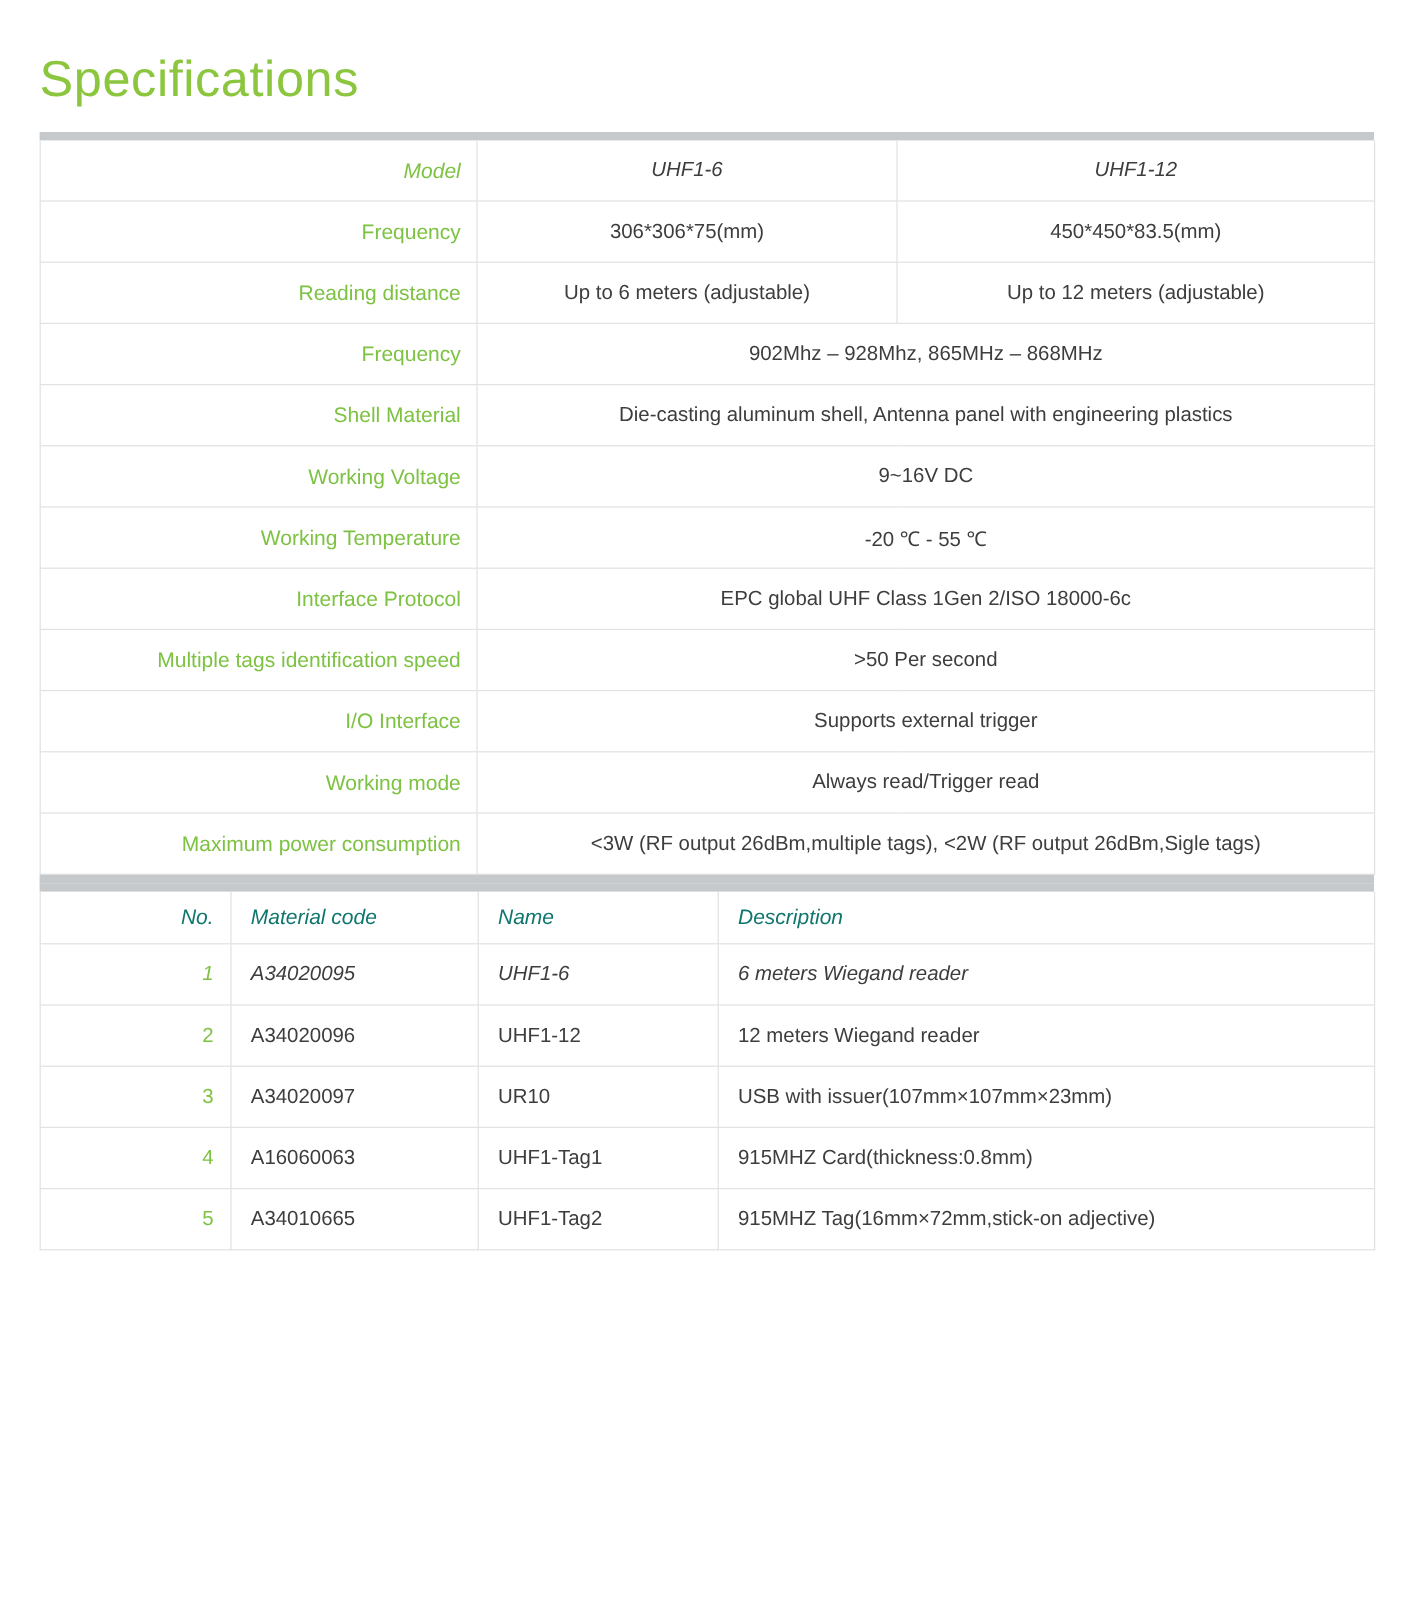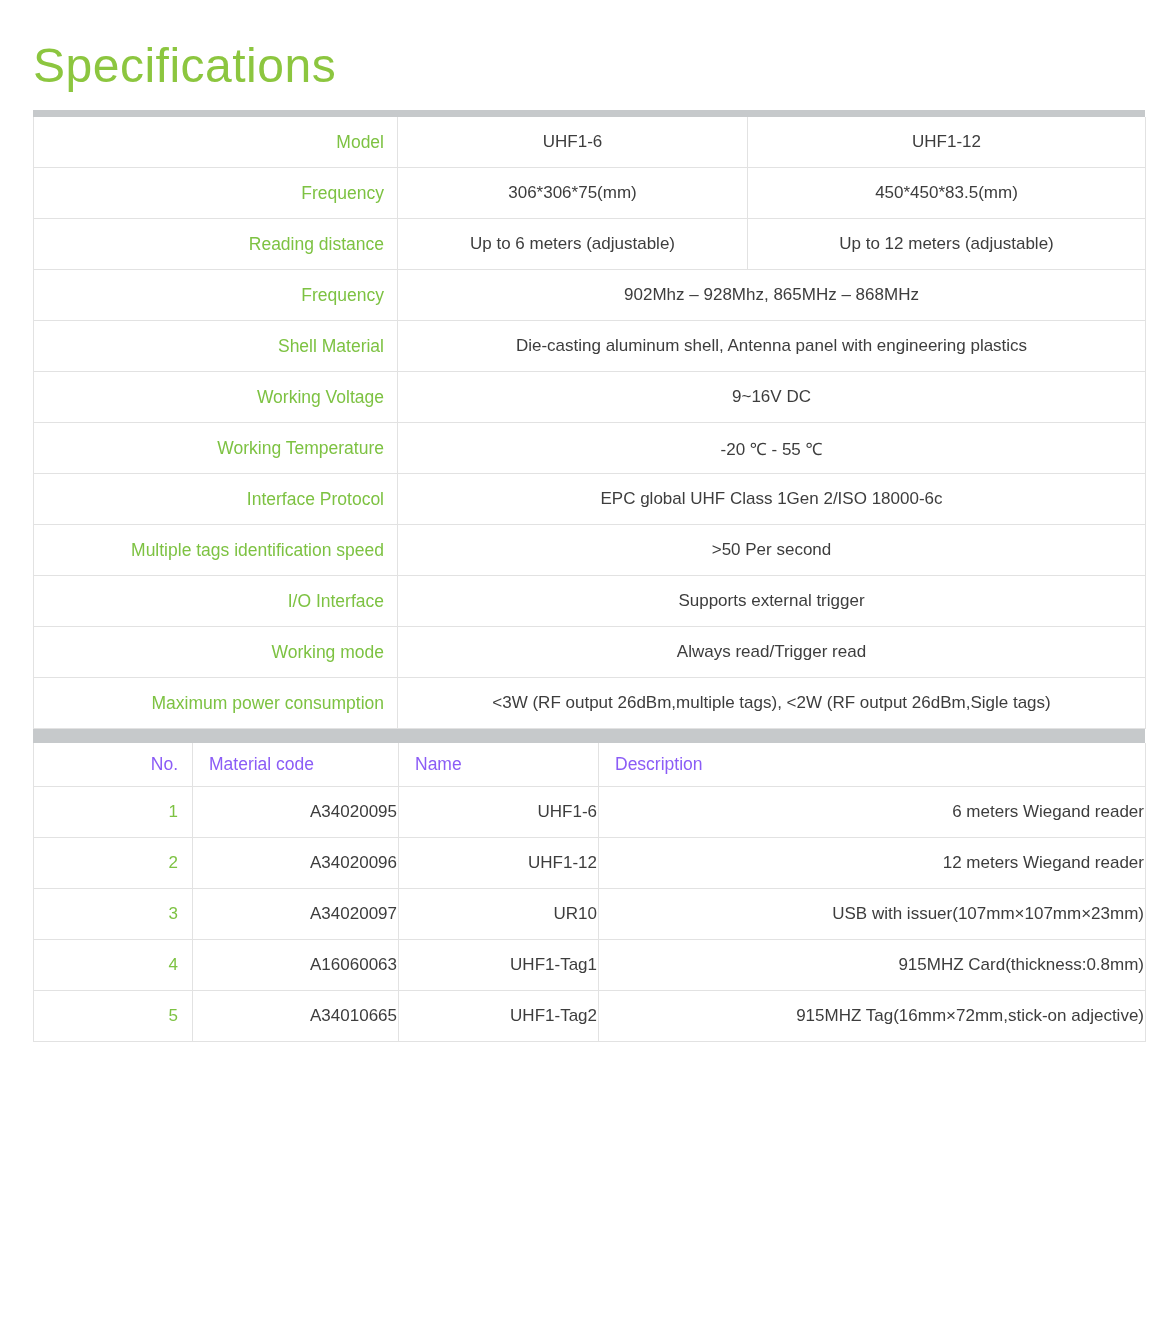--- a/index.html
+++ b/index.html
@@ -7,21 +7,21 @@
     width:1170px;
     font-family:"Liberation Sans", sans-serif;
     color:#3d3d3d;
     -webkit-font-smoothing:antialiased;
   }
   .page { padding:0 25px 34px 33px; }
 
   h1.section-title {
     font-family:"Liberation Sans", sans-serif;
     font-weight:200;
-    font-size:48px;
+    font-size:42px;
     line-height:48px;
     color:#8cc63f;
     letter-spacing:0.5px;
     margin:0;
   }
   #spec-title { margin-top:42px; margin-bottom:20px; }
   #part-title { margin-top:128px; margin-bottom:19px; }
 
   .tbl-wrap { width:1112px; }
   .bar {
@@ -38,34 +38,34 @@
     color:#3d3d3d;
   }
   td, th {
     border:1px solid #e2e2e2;
     height:48px;
     overflow:hidden;
     white-space:nowrap;
     font-weight:normal;
   }
   
-  tr:first-child td, tr:first-child th { border-top:none; }
+  tr:first-child td, tr:first-child th { border-top:none;font-style:italic; }
 
   .lbl {
     color:#7dc242;
     text-align:right;
     padding-right:13px;
     font-size:17.5px;
   }
   .val { text-align:center; padding:0 10px; }
 
   
-  #part-table th { color:#8b5cf6; font-size:17.5px; text-align:left; padding-left:16px; height:41px; }
+  #part-table th { color:#0f766e; font-size:17.5px; text-align:left; padding-left:16px; height:41px; }
   #part-table th.num { text-align:right; padding-right:14px; padding-left:0; }
-  #part-table td { text-align:right; padding-left:16px; }
+  #part-table td { text-align:left; padding-left:16px; }
   #part-table td.num { color:#7dc242; text-align:right; padding-right:14px; padding-left:0; }
 </style>
 </head>
 <body>
 
 <div class="page">
 
   <section>
     <h1 id="spec-title" class="section-title">Specifications</h1>
 

